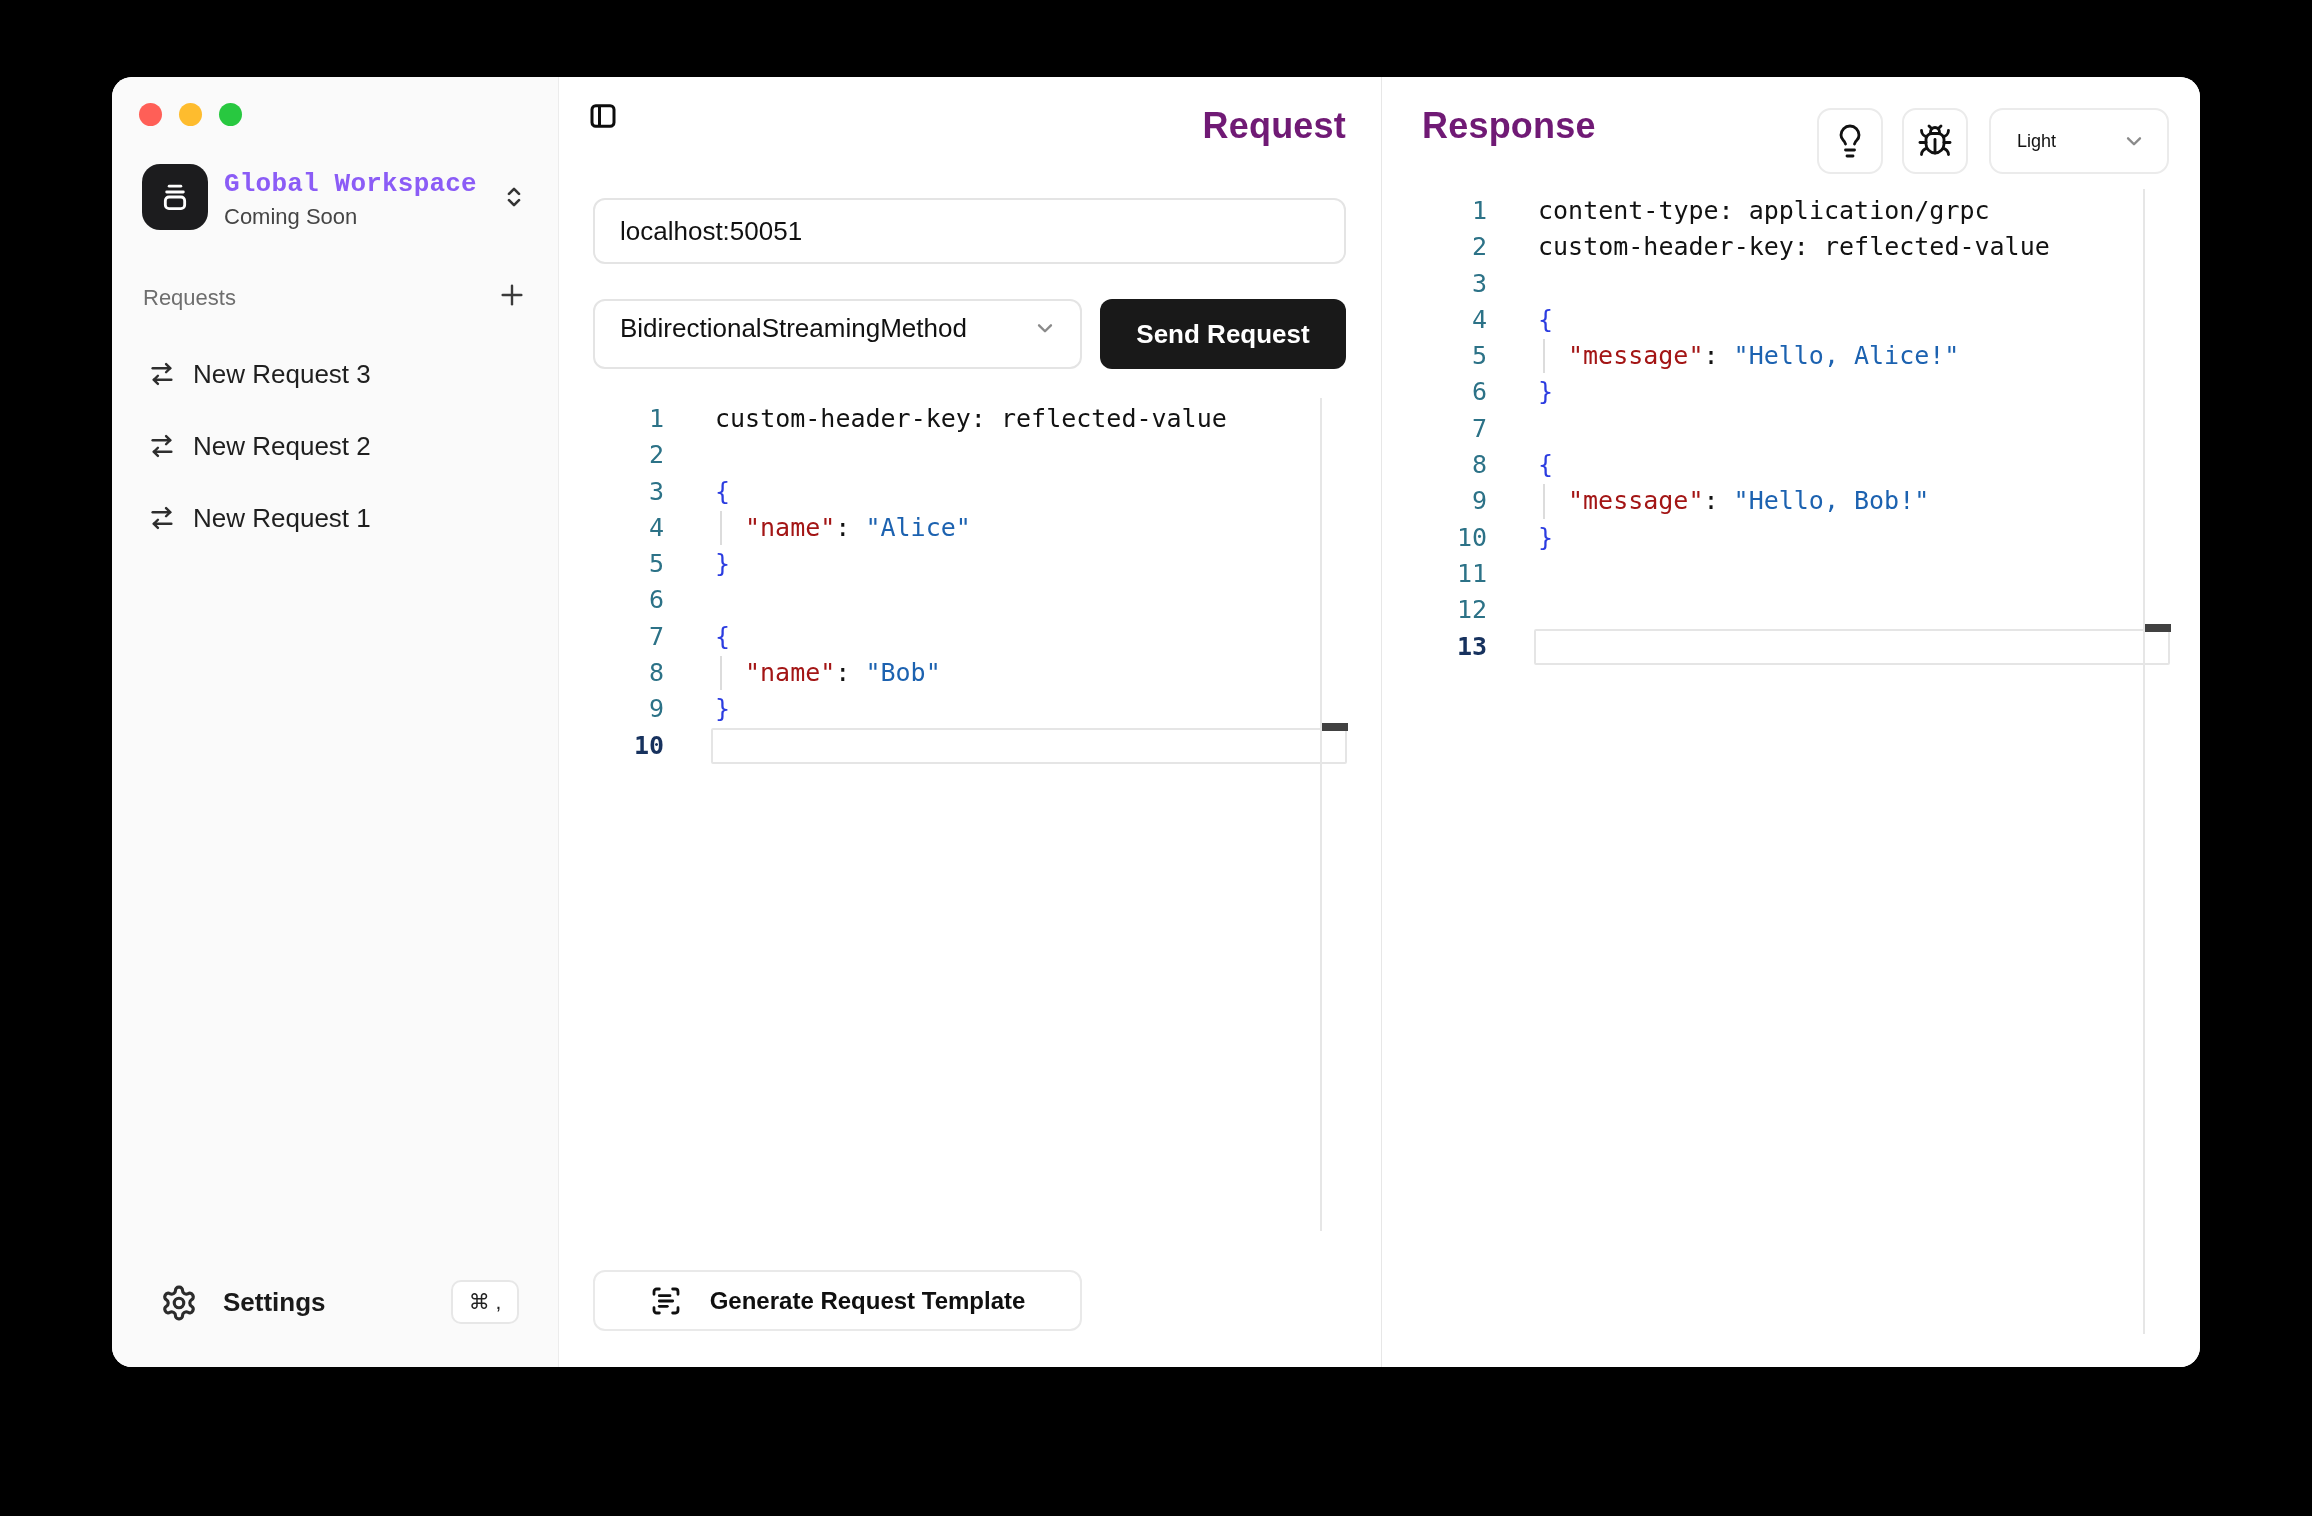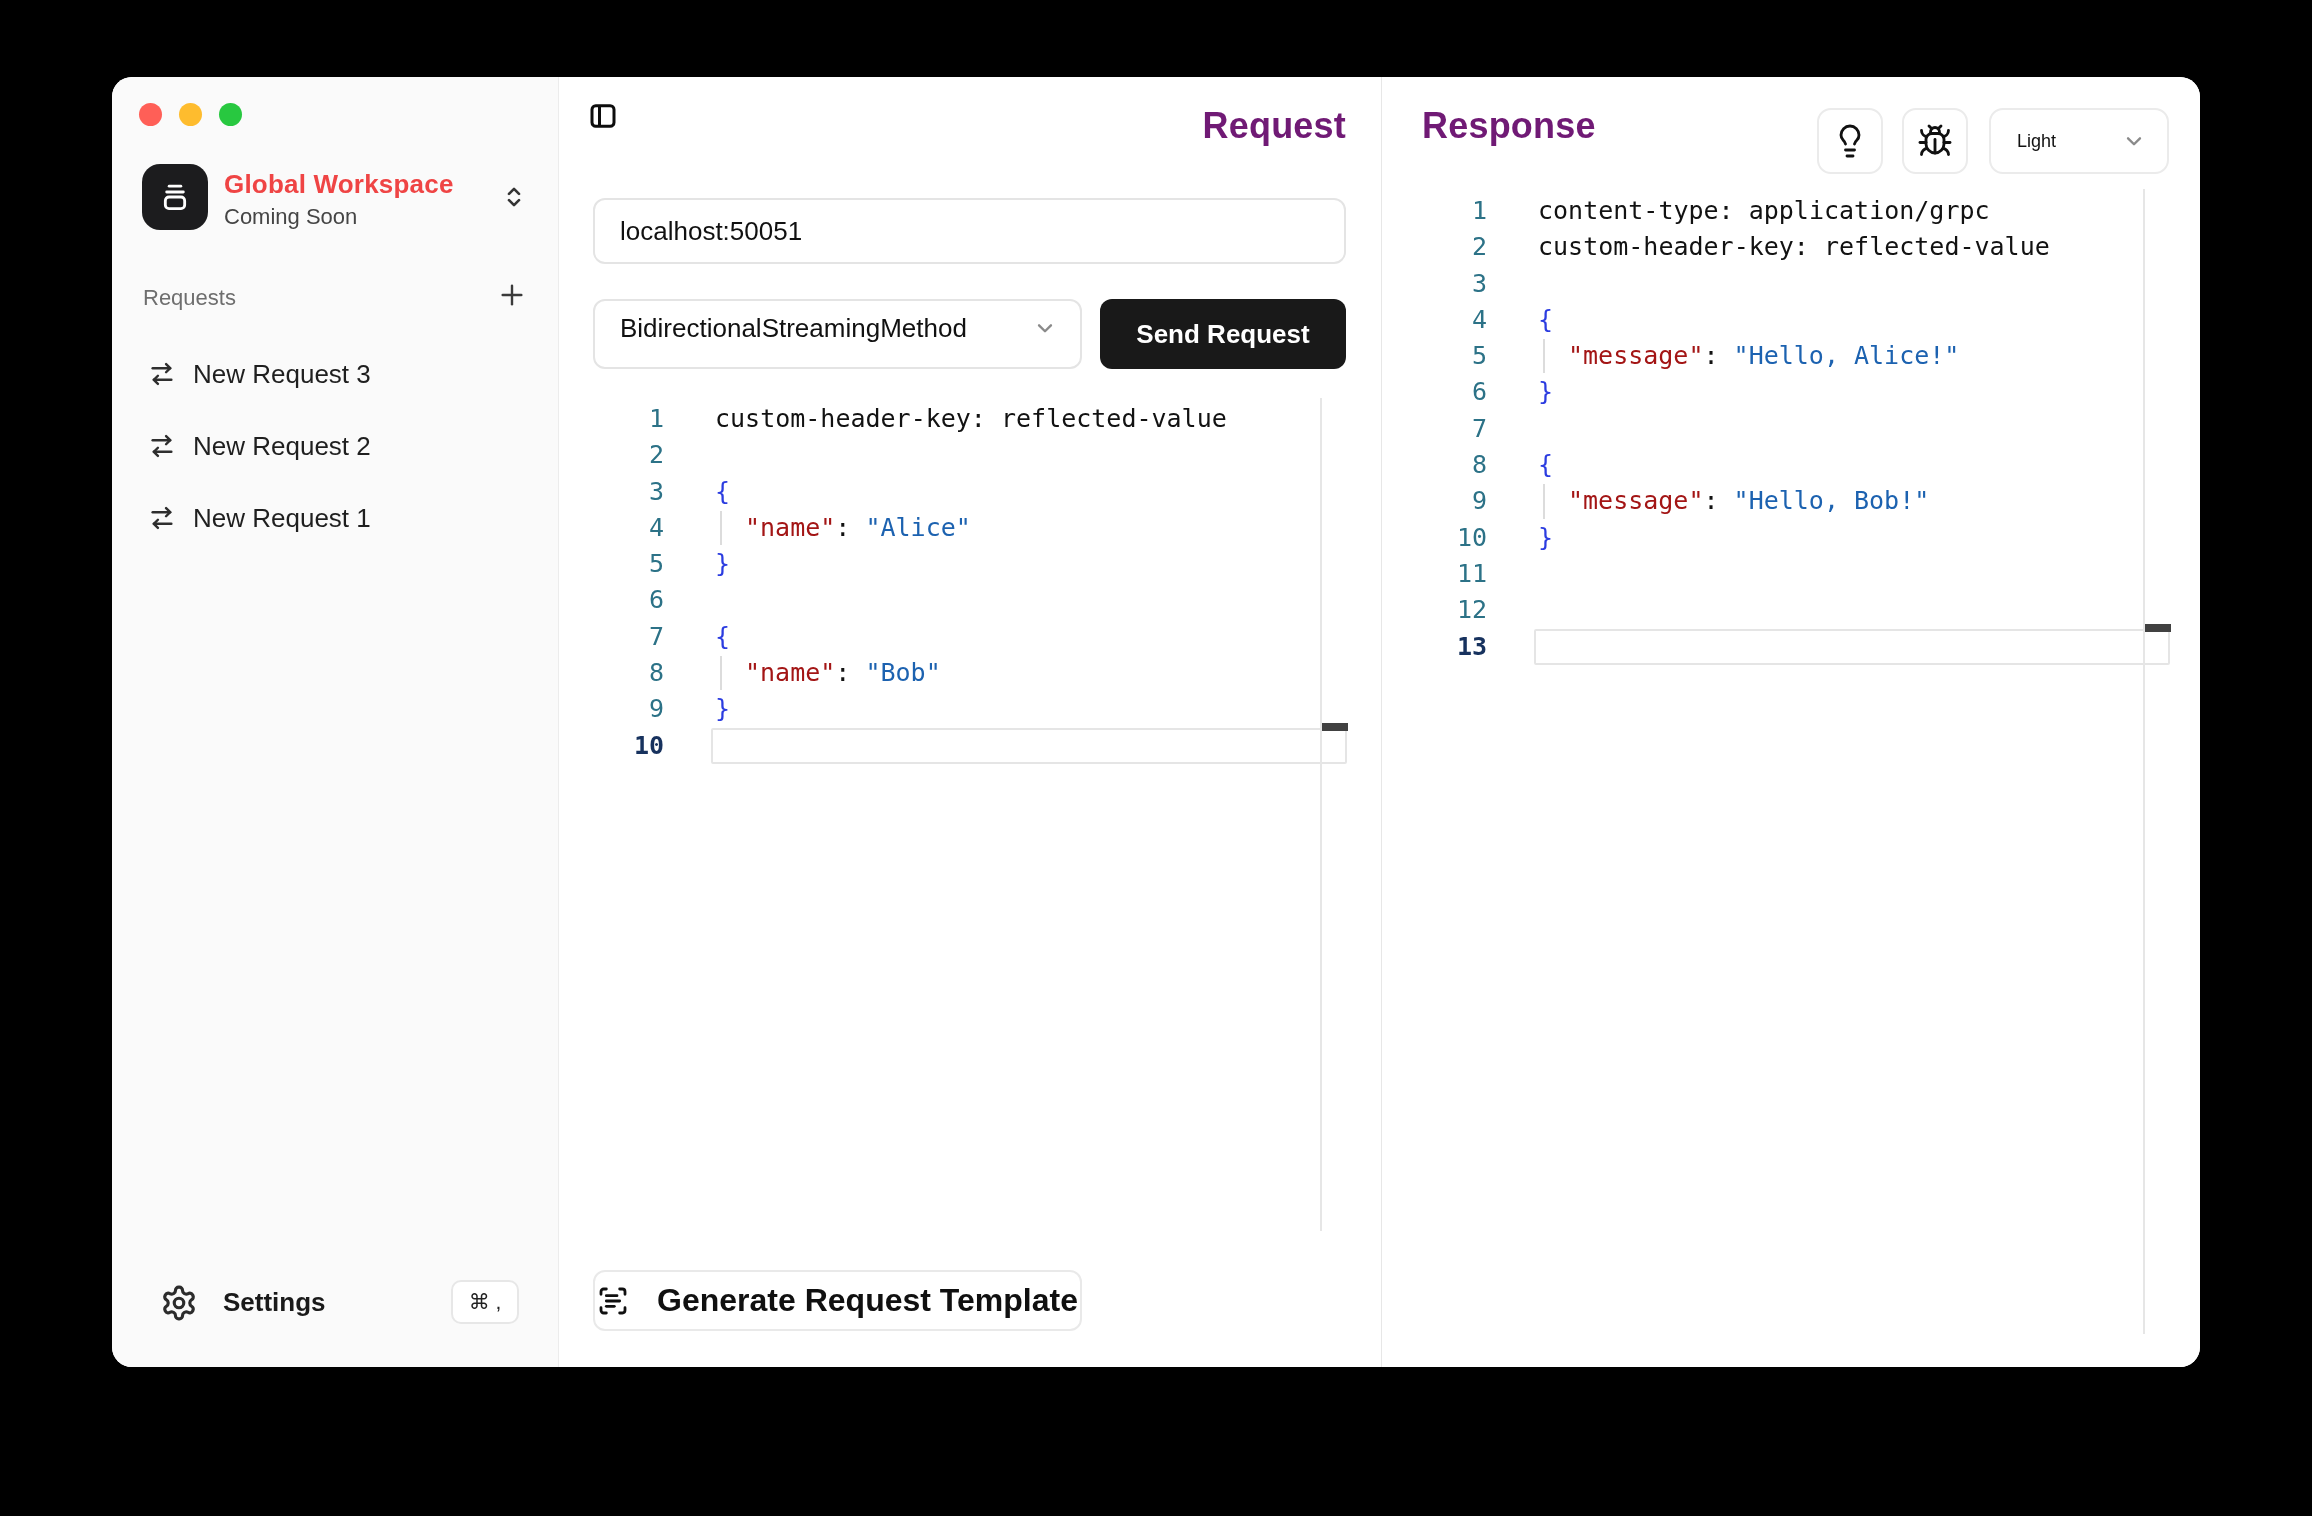--- a/index.html
+++ b/index.html
@@ -10,21 +10,21 @@
 
   
   .sidebar { position:absolute; left:0; top:0; width:447px; height:100%;
              background:#fafafa; border-right:1px solid #ececec; } 
   .dot-red    { position:absolute; left:27px;  top:26px; width:23px; height:23px; border-radius:50%; background:#ff5f57; }
   .dot-yellow { position:absolute; left:67px;  top:26px; width:23px; height:23px; border-radius:50%; background:#febc2e; }
   .dot-green  { position:absolute; left:107px; top:26px; width:23px; height:23px; border-radius:50%; background:#28c840; }
 
   .ws-icon { position:absolute; left:30px; top:87px; width:66px; height:66px; border-radius:18px;
              background:#1c1c1e; display:flex; align-items:center; justify-content:center; }
-  .ws-title { position:absolute; left:112px; top:92px; font-size:26px; font-weight:700; color:#ef4444; letter-spacing:.2px; }
+  .ws-title { position:absolute; left:112px; top:92px; font-size:26px; font-weight:700; color:#8b5cf6; letter-spacing:.2px;font-family:Liberation Mono, monospace; }
   .ws-sub   { position:absolute; left:112px; top:127px; font-size:22px; color:#454545; }
   .ws-chev  { position:absolute; left:386px; top:104px; width:32px; height:32px; display:flex; align-items:center; justify-content:center; }
 
   .req-header { position:absolute; left:31px; top:208px; font-size:22px; color:#6e6e6e; }
   .req-plus   { position:absolute; left:382px; top:200px; width:36px; height:36px; display:flex; align-items:center; justify-content:center; cursor:pointer; }
 
   .req-list { position:absolute; left:15px; top:267px; width:414px; }
   .req-item { position:relative; height:60px; margin-bottom:12px; border-radius:10px;
               display:flex; align-items:center; cursor:pointer; }
   .req-item.active { background:#f0efef; }
@@ -56,21 +56,21 @@
                    padding:0 22px 12px 25px; cursor:pointer; }
   .method-select .val { font-size:26px; color:#111; white-space:nowrap; }
 
   .send-btn { position:absolute; left:541px; top:222px; width:246px; height:70px;
               background:#191919; color:#fff; border:none; border-radius:12px;
               font-family:"Liberation Sans", sans-serif; font-size:26px; font-weight:700; cursor:pointer; }
 
   .gen-btn { position:absolute; left:34px; top:1193px; width:489px; height:61px;
              background:#fff; border:2px solid #e9e9e9; border-radius:12px;
              display:flex; align-items:center; justify-content:center; gap:28px; cursor:pointer; }
-  .gen-btn .lb { font-size:32px; font-weight:700; color:#101010; }
+  .gen-btn .lb { font-size:24px; font-weight:700; color:#101010; }
 
   
   .response { position:absolute; left:1270px; top:0; width:818px; height:100%; background:#fff; }
   .response .panel-title { left:32px; }
   .icon-btn { position:absolute; top:31px; width:66px; height:66px; border:2px solid #ebebeb; border-radius:14px;
               background:#fff; display:flex; align-items:center; justify-content:center; cursor:pointer; }
   .btn-hint  { left:435px; }
   .btn-debug { left:520px; }
   .theme-select { position:absolute; left:607px; top:31px; width:180px; height:66px; border:2px solid #ebebeb;
                   border-radius:14px; background:#fff; display:flex; align-items:center; justify-content:space-between;

